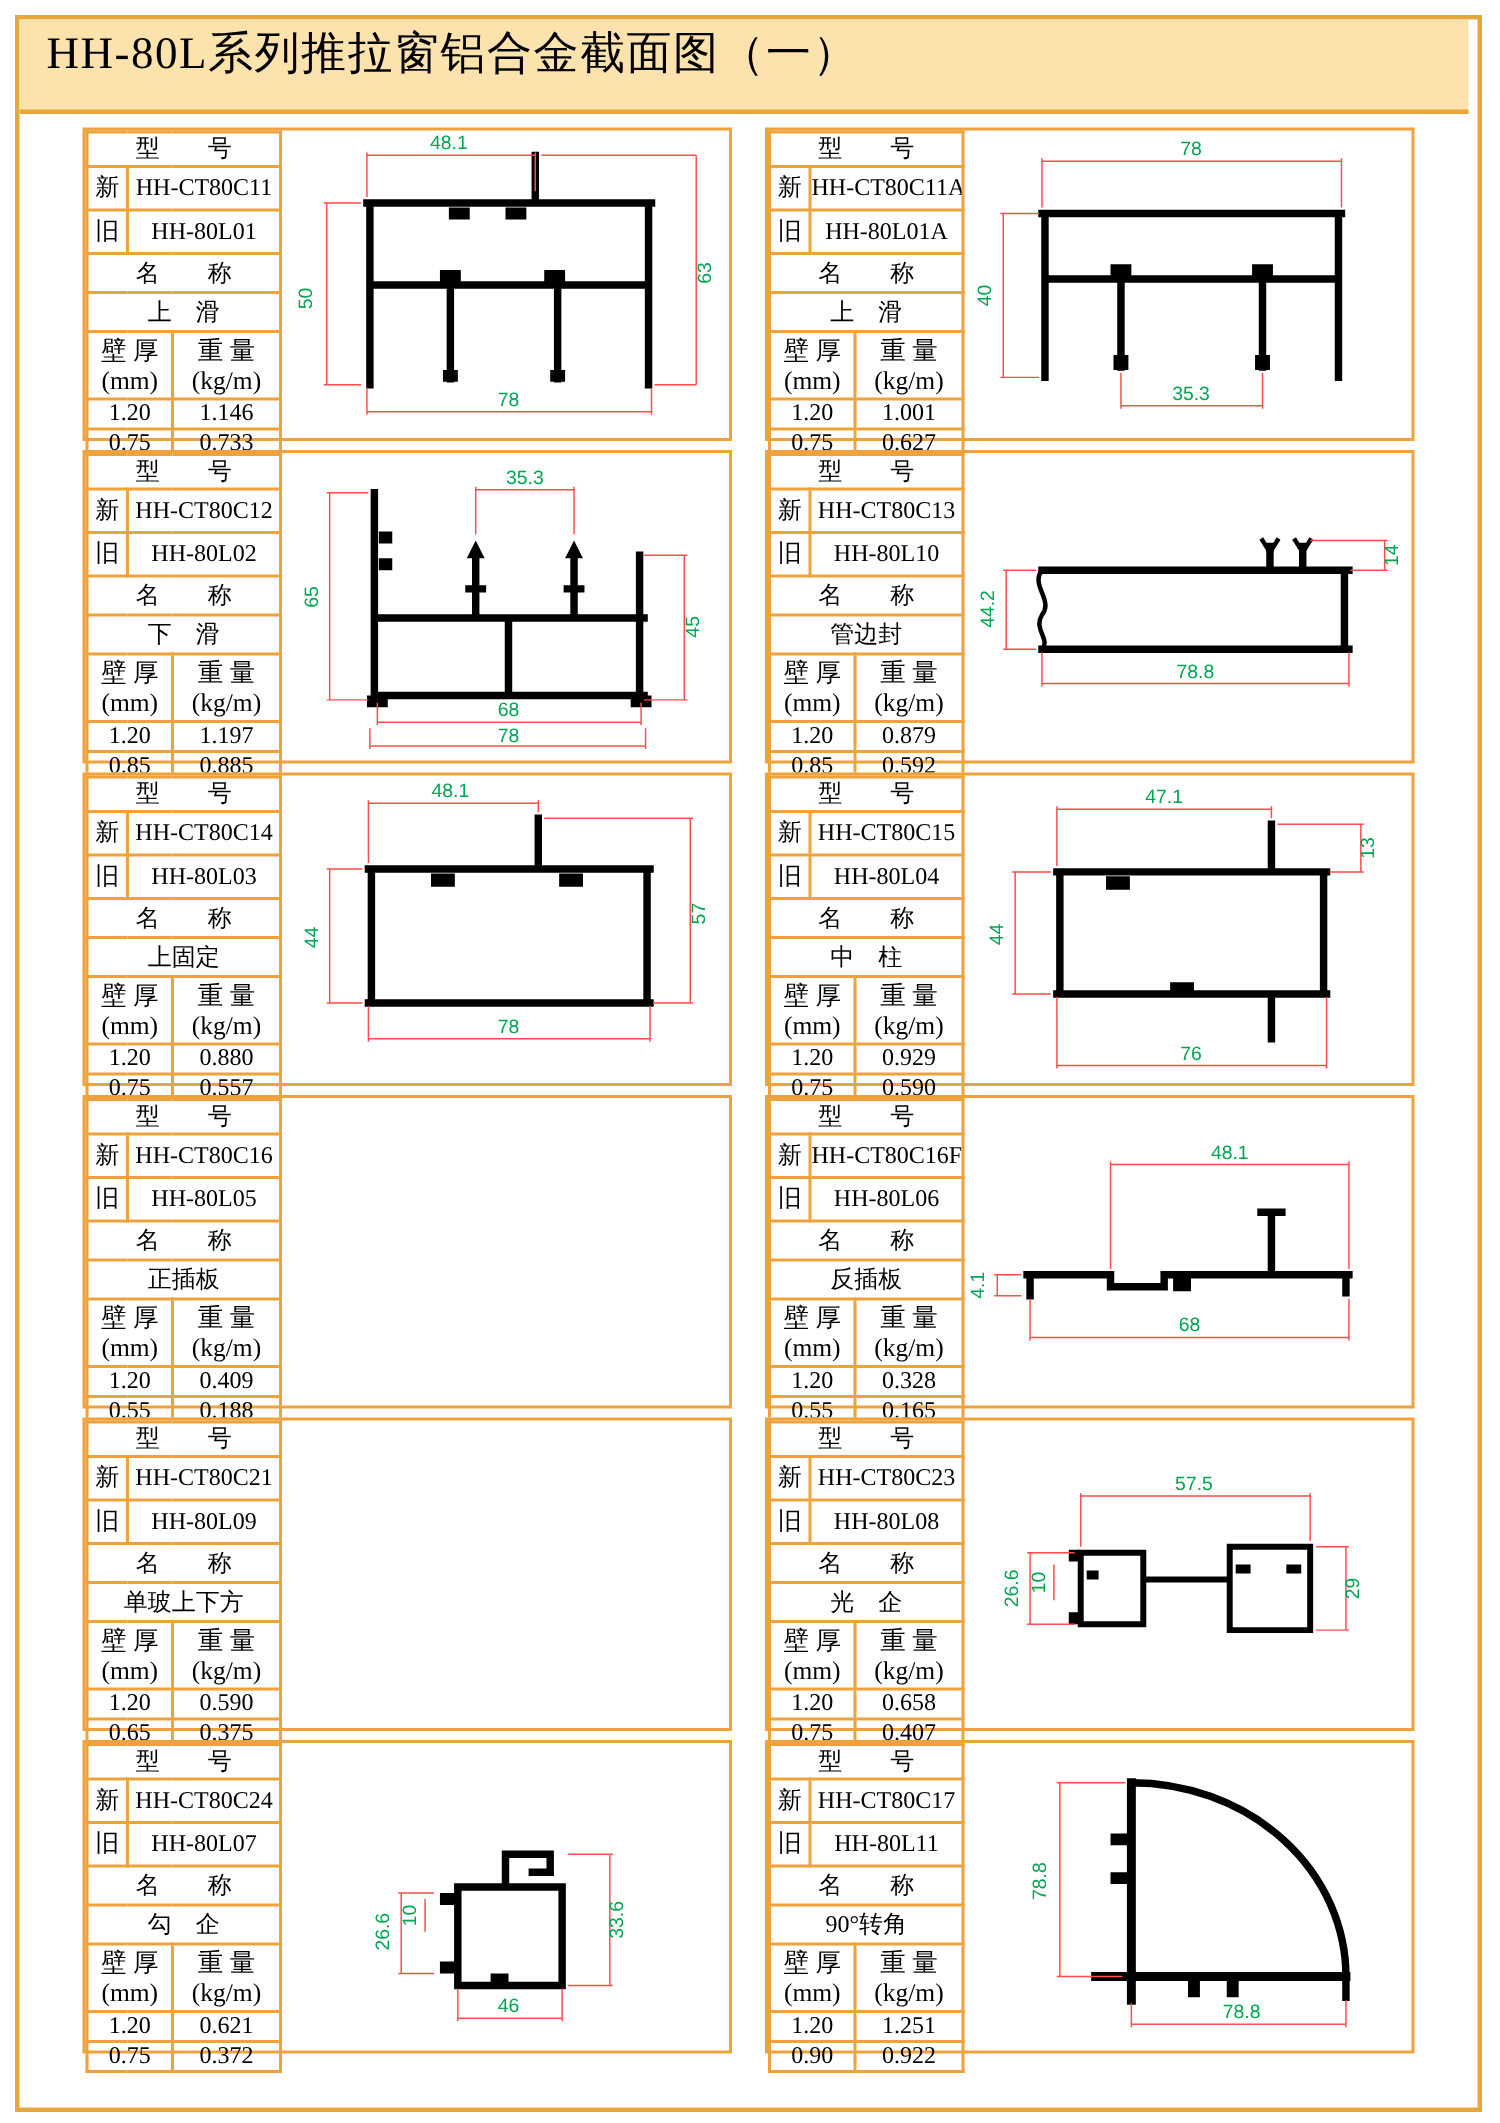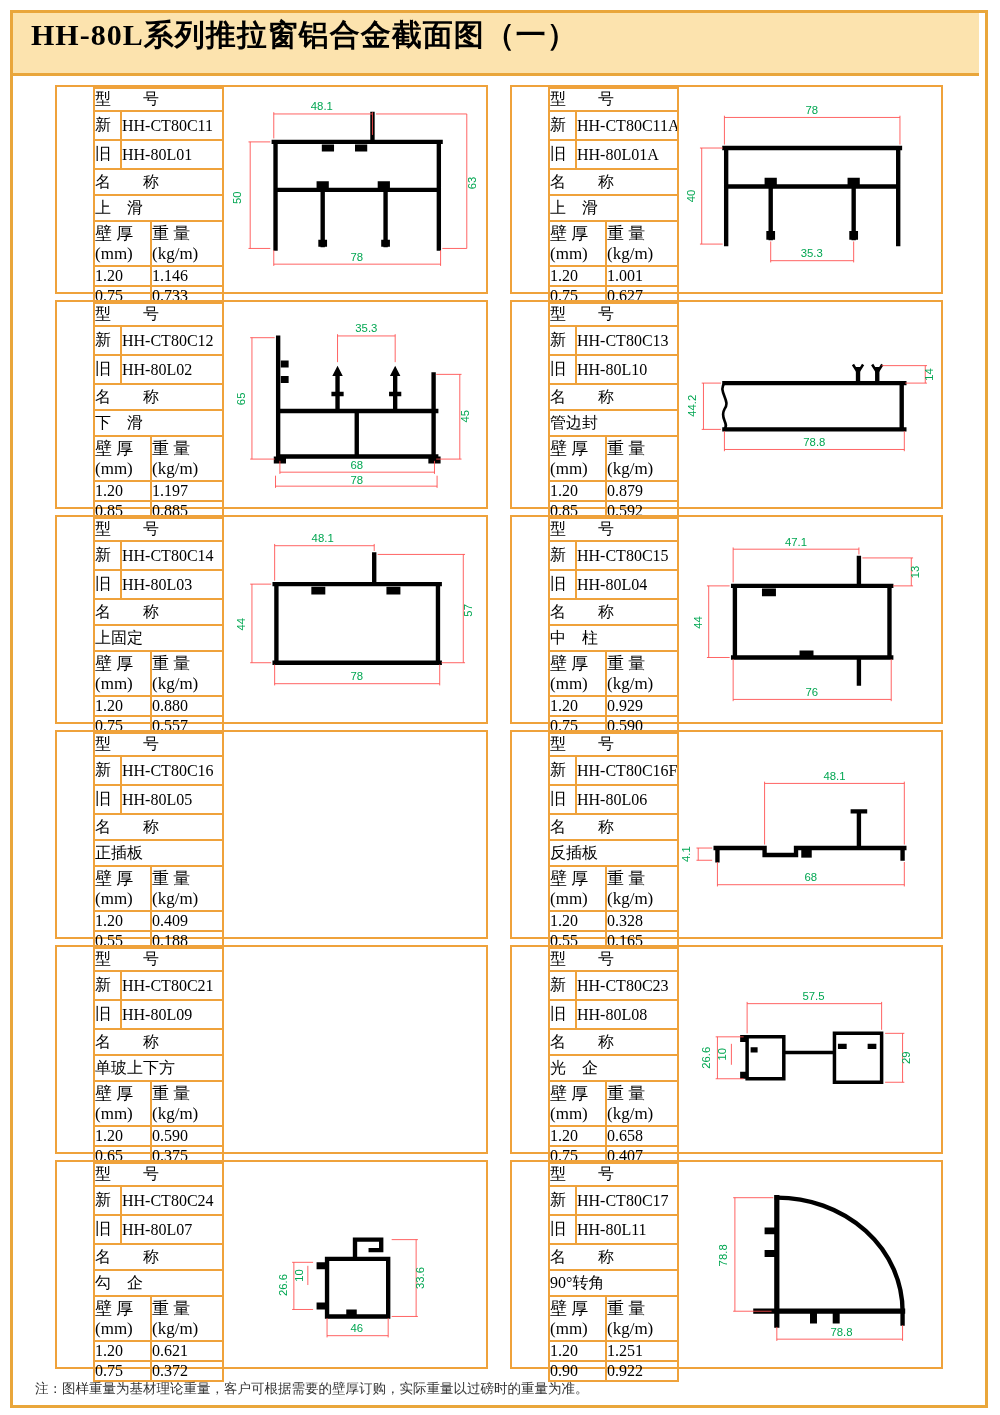--- a/index.html
+++ b/index.html
@@ -3,29 +3,29 @@
 <meta charset="utf-8">
 <style>
   html,body { margin:0; padding:0; background:#ffffff; }
   .page { position:relative; width:1000px; height:1415px; background:#ffffff;
           font-family:"Liberation Serif", serif; overflow:hidden; }
   .frame { position:absolute; left:10px; top:10px; width:972px; height:1392px;
            border:3px solid #E9A63B; }
   .titlebar { position:absolute; left:13px; top:13px; width:966px; height:60px;
               background:#FCE3AE; border-bottom:3px solid #E9A63B;
               display:flex; align-items:center; }
-  .titlebar h1 { margin:0 0 16px 18px; font-size:30px; font-weight:bold; color:#000;
+  .titlebar h1 { margin:0 0 16px 18px; font-size:30px; font-weight:normal; color:#000;
                  letter-spacing:1px; font-family:"Liberation Serif", serif; }
   .grid { position:absolute; left:55px; top:85px;
           display:grid; grid-template-columns:433px 433px; column-gap:22px;
           grid-auto-rows:209px; row-gap:6px; }
   .cell { border:2px solid #EFA23B; background:#fff; display:flex; box-sizing:border-box; }
   .tblhost { flex:0 0 129px; }
   .spec { border-collapse:collapse; table-layout:fixed; width:129px; height:100%;
-          text-align:left;margin-left:36px; }
+          text-align:center; }
   .spec td { border:2px solid #EFA23B; padding:0; font-size:16px; color:#000;
              overflow:hidden; white-space:nowrap; }
   .r-hdr td  { height:20px; }
   .r-model td{ height:27px; }
   .r-name td { height:24px; }
   .r-units td{ height:43px; font-size:17px; line-height:1.12; }
   .r-val td  { height:17px; font-size:16px; }
   .old-model { color:#FF0000; }
   .drawing { flex:1 1 auto; position:relative; }
   .drawing svg { width:100%; height:100%; display:block; }
@@ -686,14 +686,13 @@
           </g>
           <path class="dl" d="M108,26 H62 M106,156 H62 M64,26 V156 M112,174 V190 M256,172 V190 M112,188 H256"></path>
           <text class="dim" x="55" y="92" transform="rotate(-90 55 92)">78.8</text>
           <text class="dim" x="186" y="184">78.8</text>
         </svg>
       </div>
     </div>
 
   </div>
 
-  <div class="footnote">注：图样重量为基材理论重量，客户可根据需要的壁厚订购，实际重量以过磅时的重量为准。</div>
 </div>
 
 </body></html>

